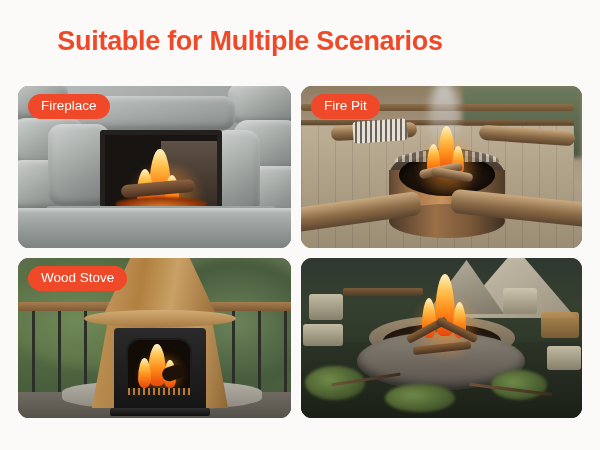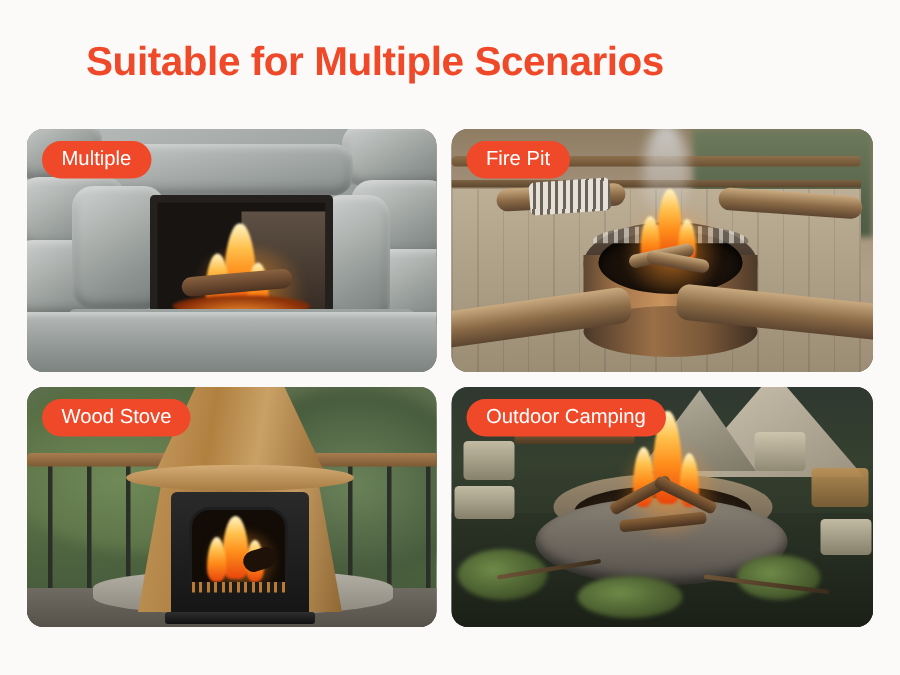--- a/index.html
+++ b/index.html
@@ -346,21 +346,21 @@
           <div class="glow" style="left:16px;top:30px;width:90px;height:60px;"></div>
           <div class="flame tall" style="left:44px;top:14px;width:22px;height:58px;"></div>
           <div class="flame" style="left:32px;top:34px;width:16px;height:38px;"></div>
           <div class="flame" style="left:60px;top:40px;width:14px;height:32px;"></div>
           <div class="fp-log"></div>
           <div class="fp-embers"></div>
         </div>
         <div class="fp-hearth2"></div>
         <div class="fp-hearth"></div>
       </div>
-      <div class="badge">Multiple</div>
+      <div class="badge">Fireplace</div>
     </div>
 
     <div class="card">
       <div class="scene">
         <div class="pit-bg"></div>
         <div class="pit-trees"></div>
         <div class="pit-deck"></div>
         <div class="pit-rail"></div>
         <div class="pit-rail2"></div>
         <div class="log pit-bench-c"></div>
@@ -437,17 +437,16 @@
         <div class="flame" style="left:152px;top:44px;width:13px;height:36px;"></div>
         <div class="cp-wood" style="left:104px;top:68px;width:44px;height:8px;transform:rotate(-28deg);"></div>
         <div class="cp-wood" style="left:134px;top:68px;width:44px;height:8px;transform:rotate(26deg);"></div>
         <div class="cp-wood" style="left:112px;top:86px;width:58px;height:8px;transform:rotate(-6deg);"></div>
         <div class="cp-moss" style="left:4px;top:108px;width:60px;height:34px;"></div>
         <div class="cp-moss" style="left:84px;top:126px;width:70px;height:28px;"></div>
         <div class="cp-moss" style="left:190px;top:112px;width:56px;height:30px;"></div>
         <div class="cp-stick" style="left:30px;top:120px;width:70px;transform:rotate(-9deg);"></div>
         <div class="cp-stick" style="left:168px;top:130px;width:84px;transform:rotate(7deg);"></div>
       </div>
-      <div class="badge">Outdoor Camping</div>
     </div>
 
   </div>
 </div>
 
 </body></html>

